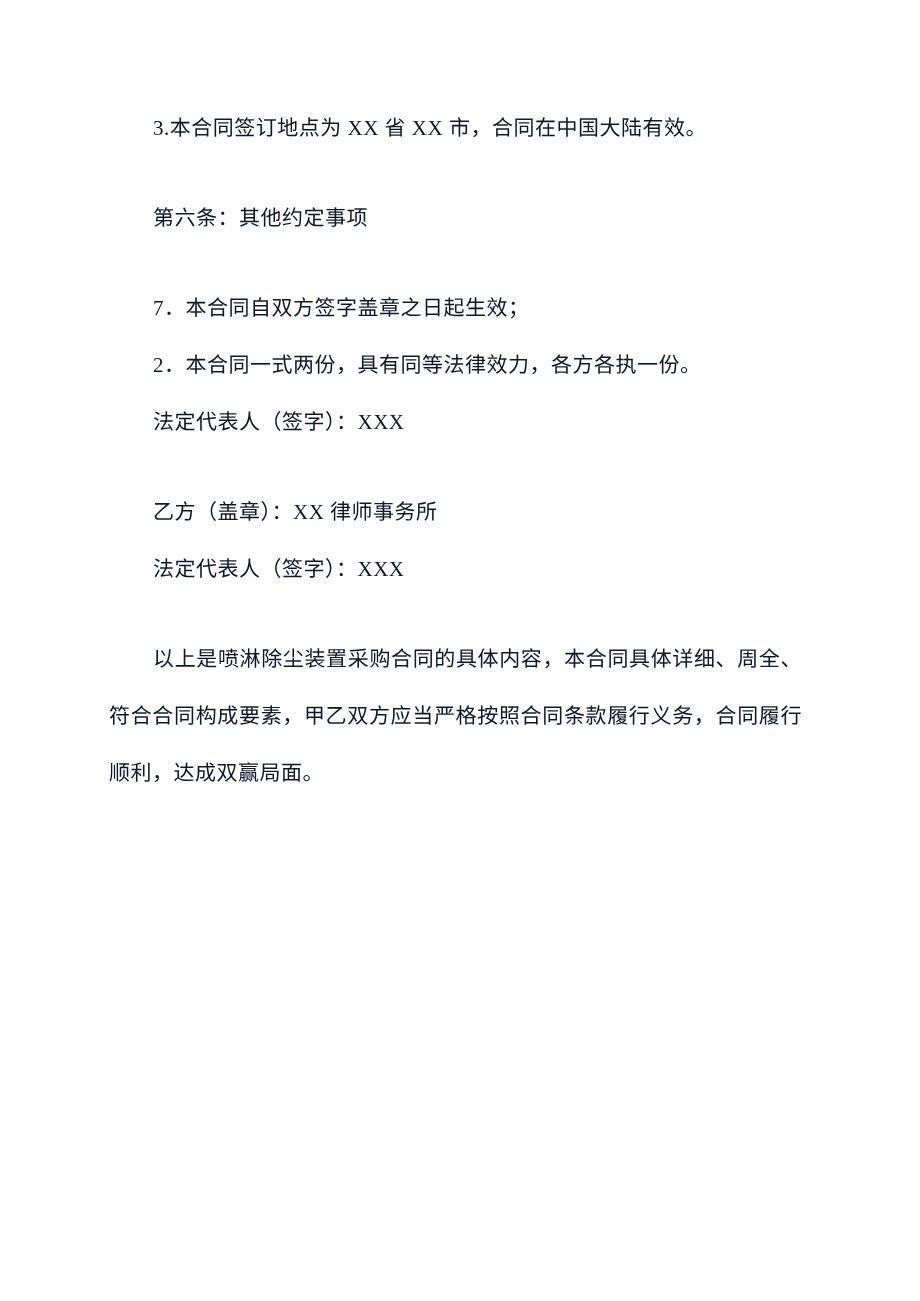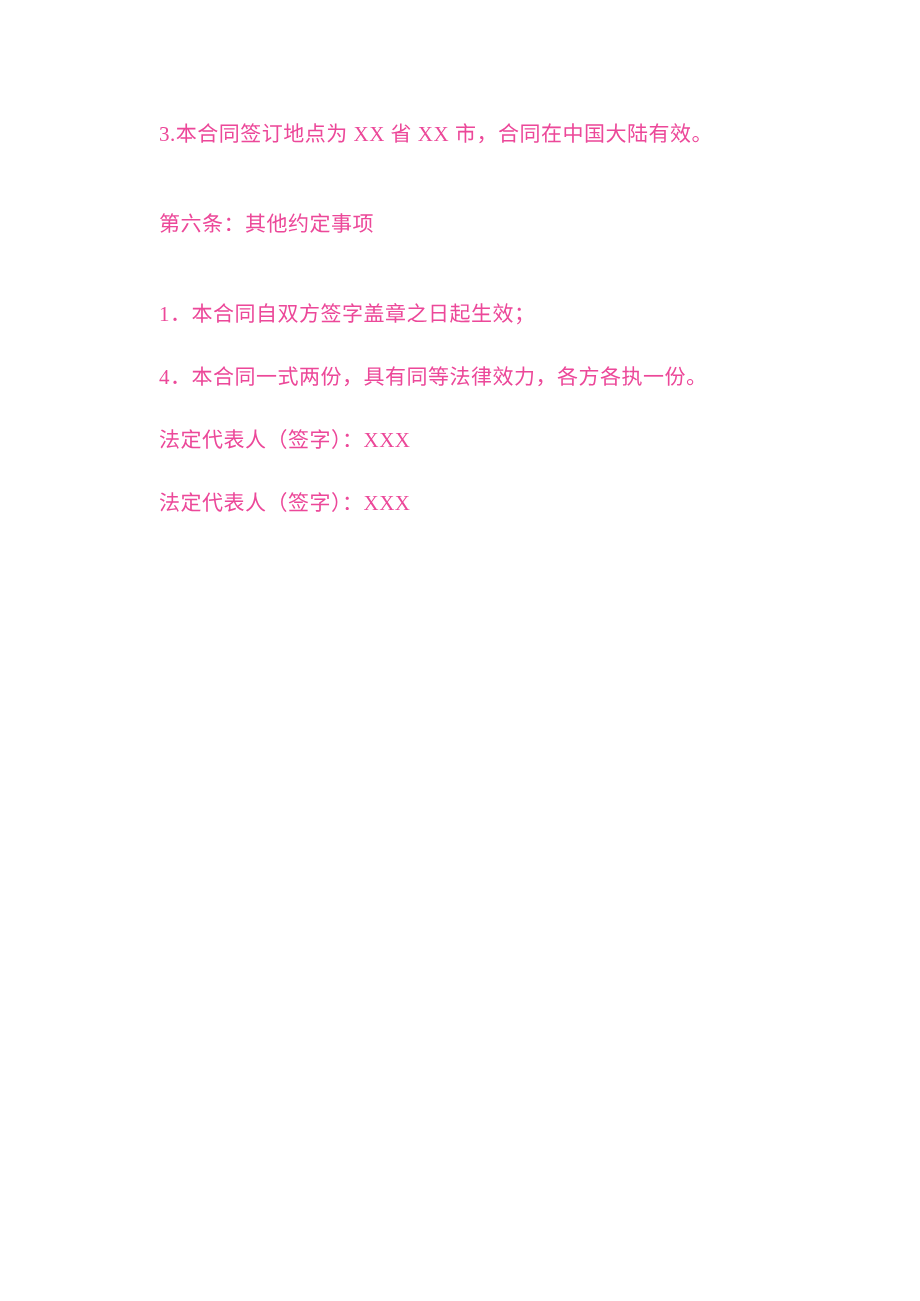--- a/index.html
+++ b/index.html
@@ -11,39 +11,41 @@
     position: relative;
     width: 920px;
     height: 1301px;
     margin: 0 auto;
     background: #ffffff;
     overflow: hidden;
     box-sizing: border-box;
     padding: 100px 118px 0 109px;
   }
   .doc p {
-    margin: 6px;
+    margin: 0;
     font-family: "Liberation Serif", "DejaVu Serif", serif;
     font-size: 21px;
     line-height: 57px;
-    color: #ec4899;
+    color: #0f172a;
     text-align: justify;
     text-indent: 44px;
     letter-spacing: 0.5px;
     word-break: break-all;
   }
   .doc p.gap {
     margin-top: 33px;
   }
 </style>
 </head>
 <body>
 
 <div class="page">
   <div class="doc">
     <p>3.本合同签订地点为 XX 省 XX 市，合同在中国大陆有效。</p>
     <p class="gap">第六条：其他约定事项</p>
-    <p class="gap">1．本合同自双方签字盖章之日起生效；</p>
-    <p>4．本合同一式两份，具有同等法律效力，各方各执一份。</p>
+    <p class="gap">7．本合同自双方签字盖章之日起生效；</p>
+    <p>2．本合同一式两份，具有同等法律效力，各方各执一份。</p>
     <p>法定代表人（签字）：XXX</p>
+    <p class="gap">乙方（盖章）：XX 律师事务所</p>
     <p>法定代表人（签字）：XXX</p>
+    <p class="gap">以上是喷淋除尘装置采购合同的具体内容，本合同具体详细、周全、符合合同构成要素，甲乙双方应当严格按照合同条款履行义务，合同履行顺利，达成双赢局面。</p>
   </div>
 </div>
 
 </body></html>

